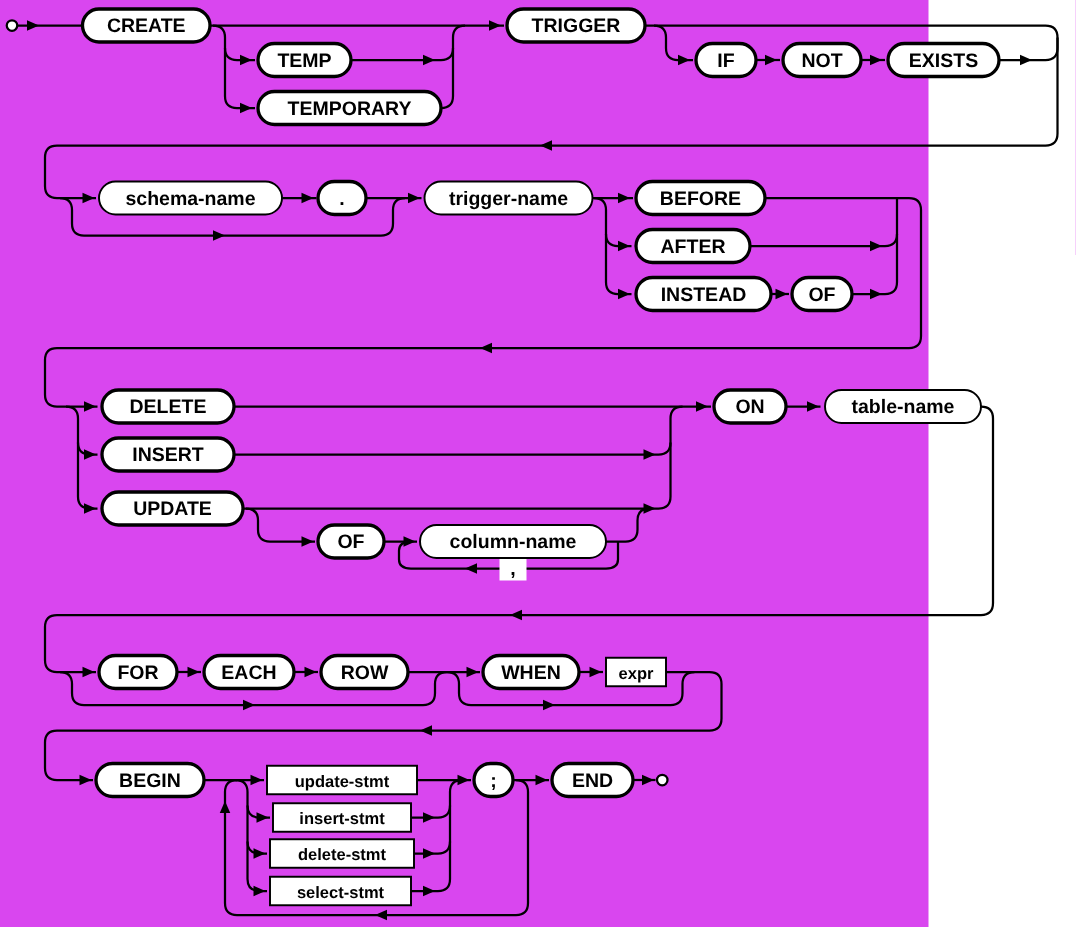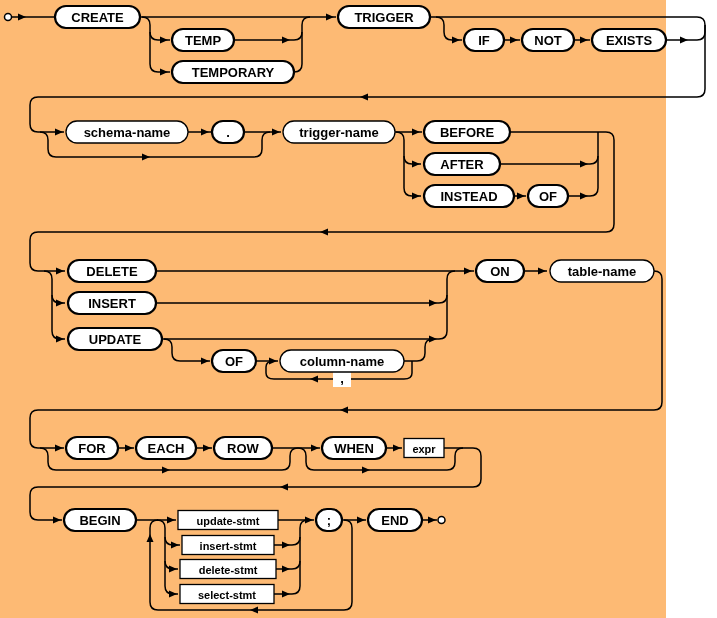--- a/index.html
+++ b/index.html
@@ -1,16 +1,16 @@
 <!DOCTYPE html>
 <html><head>
 <meta charset="utf-8">
 <style>
   html,body{margin:0;padding:0;background:#fff;}
-  .stage{width:666px;height:618px;position:relative;background:#fdba74;}
+  .stage{width:619px;height:618px;position:relative;background:#d946ef;}
   svg{display:block;}
   .wire{fill:none;stroke:#000;stroke-width:1.5;stroke-linecap:butt;}
   .arr{fill:#000;stroke:none;}
   .kw rect{fill:#fff;stroke:#000;stroke-width:2.2;}
   .nt rect{fill:#fff;stroke:#000;stroke-width:1.3;}
   .bx rect{fill:#fff;stroke:#000;stroke-width:1.3;}
   text{font-family:"Liberation Sans",sans-serif;font-weight:bold;font-size:13px;fill:#000;text-anchor:middle;}
   .bx text{font-size:11px;}
   .endpoint{fill:#fff;stroke:#000;stroke-width:1.5;}
   .gap{fill:#fff;stroke:none;}

